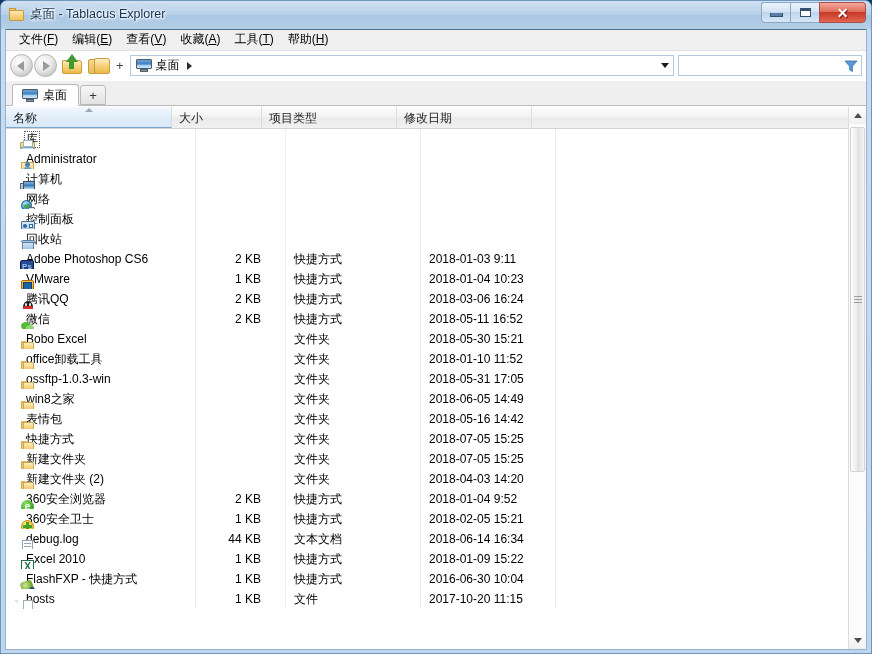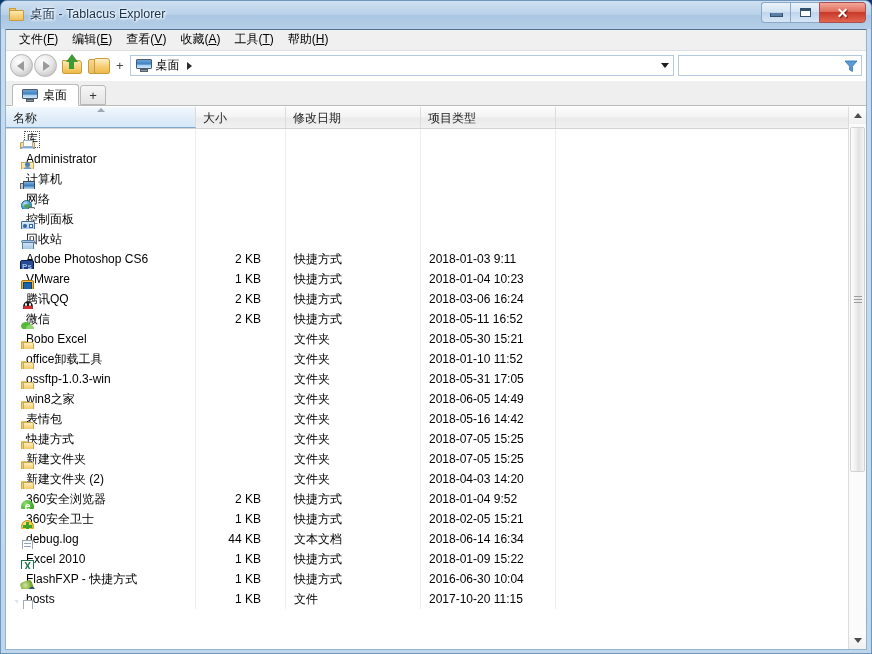--- a/index.html
+++ b/index.html
@@ -386,21 +386,21 @@
   .sort-arrow {
     position: absolute;
     left: 50%;
     top: 1px;
     margin-left: -4px;
     width: 0; height: 0;
     border-left: 4px solid transparent;
     border-right: 4px solid transparent;
     border-bottom: 4px solid #9aa7b4;
   }
-  .c-name { width: 190px; }
+  .c-name { width: 166px; }
   .c-size { width: 90px; }
   .c-type { width: 135px; }
   .c-date { width: 135px; }
   .c-rest { flex: 1 1 auto; border-right: none; }
 
   #rows {
     position: absolute;
     top: 22px; left: 0; right: 0; bottom: 0;
     overflow: hidden;
   }
@@ -923,25 +923,25 @@
       <div id="list-inner">
 
         <div id="header-row">
           <div class="col-head c-name sorted">
             <span class="sort-arrow"></span>
             <span>名称</span>
           </div>
           <div class="col-head c-size">
             <span>大小</span>
           </div>
+          <div class="col-head c-type">
+            <span>项目类型</span>
+          </div>
           <div class="col-head c-date">
             <span>修改日期</span>
-          </div>
-          <div class="col-head c-type">
-            <span>项目类型</span>
           </div>
           <div class="col-head c-rest"></div>
         </div>
 
         <div id="rows">
             <div class="row focused">
               <div class="cell name">
                 <span><span class="ico ico-library"><span class="backp"></span><span class="sheet"></span><span class="blue"></span></span></span>
                 <span class="name-text">库</span>
               </div>

